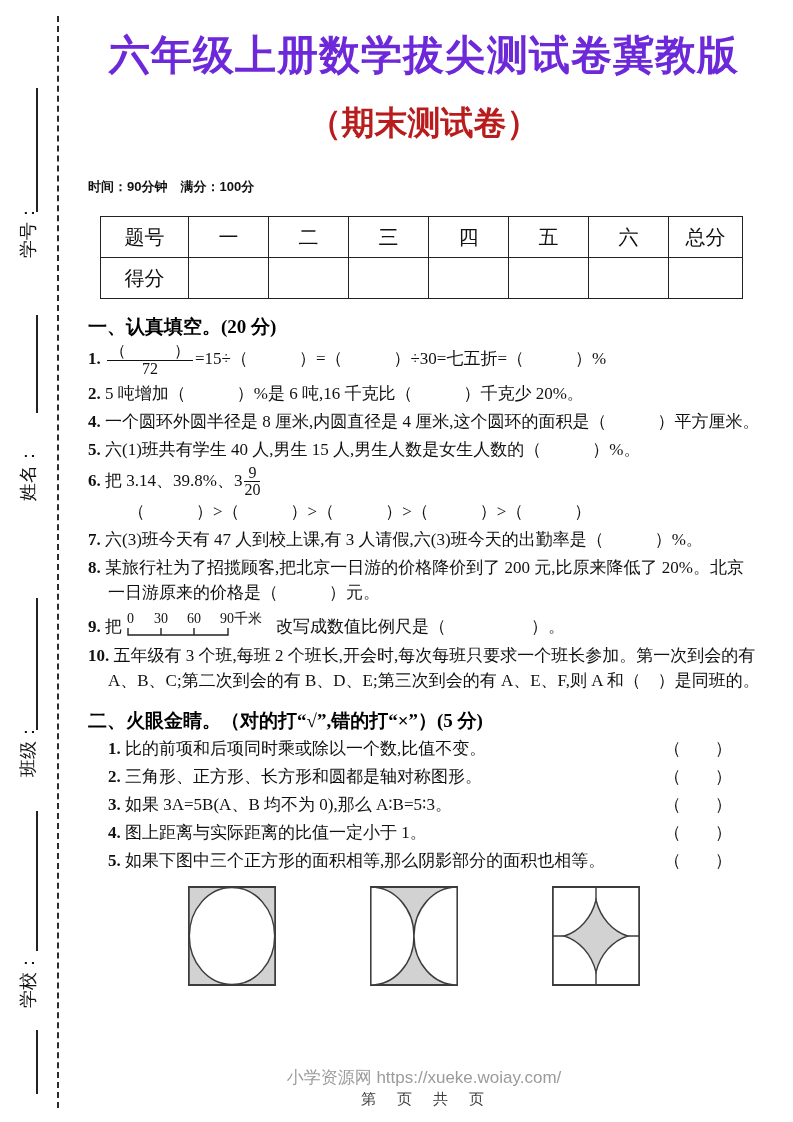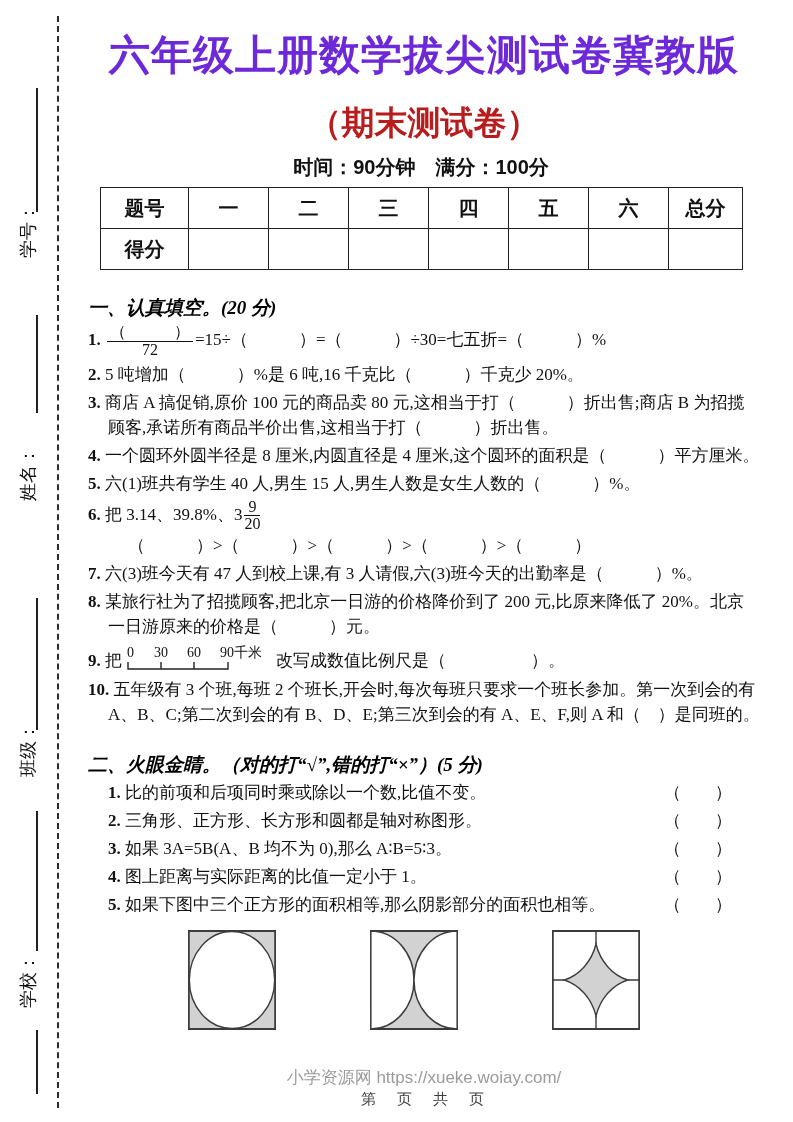--- a/index.html
+++ b/index.html
@@ -11,26 +11,26 @@
   .m-line{position:absolute;left:36px;width:0;border-left:2px solid #222;}
   .m-label{position:absolute;width:70px;height:26px;line-height:26px;font-size:18px;
            text-align:center;transform:rotate(-90deg);transform-origin:center;
            white-space:nowrap;color:#111;}
   
   .main{position:absolute;left:88px;top:28px;width:672px;}
   .title{font-family:"Liberation Sans",sans-serif;font-weight:900;font-size:41px;
          text-align:center;letter-spacing:1px;color:#6d28d9;}
   .subtitle{font-family:"Liberation Sans",sans-serif;font-weight:700;font-size:33px;
             text-align:center;margin-top:18px;color:#b91c1c;}
-  .info{font-family:"Liberation Sans",sans-serif;font-weight:600;font-size:20px;
-        text-align:center;margin-top:8px;padding-right:6px;}
-  table.score{border-collapse:collapse;margin:6px 0 0 12px;width:642px;table-layout:fixed;font-weight:bold;}
+  .info{font-family:"Liberation Sans",sans-serif;font-weight:600;font-size:13px;
+        text-align:left;margin-top:32px;padding-right:6px;}
+  table.score{border-collapse:collapse;margin:20px 0 0 12px;width:642px;table-layout:fixed;}
   table.score td{border:1.8px solid #222;height:40px;text-align:center;font-size:20px;
                  padding:0;}
-  .sec-head{font-weight:700;font-size:19px;margin-top:25px;color:#000;font-style:italic;}
+  .sec-head{font-weight:700;font-size:19px;margin-top:15px;color:#000;}
   .q{font-size:17px;line-height:25px;margin:3px 0;padding-left:20px;text-indent:-20px;}
   .q b{font-weight:700;}
   .frac{display:inline-block;vertical-align:middle;text-align:center;line-height:1.05;
         text-indent:0;margin:0 2px;}
   .frac .fn{display:block;border-bottom:1.4px solid #111;padding:0 3px;font-size:16px;}
   .frac .fd{display:block;font-size:16px;text-align:center;}
   .cmp{margin-left:20px;text-indent:0;}
   .scalebar{vertical-align:-8px;margin:0 2px;}
   .tf{display:flex;justify-content:space-between;font-size:17px;line-height:26px;
       margin:2px 0;padding-left:20px;}
@@ -105,24 +105,20 @@
     <div class="q">
       <b>1.</b>
       <span class="frac"><span class="fn">（　　　）</span><span class="fd">72</span></span><span>=15÷（　　　）=（　　　）÷30=七五折=（　　　）%</span>
     </div>
 
     <div class="q">
       <b>2.</b>
       <span>5 吨增加（　　　）%是 6 吨,16 千克比（　　　）千克少 20%。</span>
     </div>
 
-    <div class="q">
-      <b>3.</b>
-      <span>商店 A 搞促销,原价 100 元的商品卖 80 元,这相当于打（　　　）折出售;商店 B 为招揽顾客,承诺所有商品半价出售,这相当于打（　　　）折出售。</span>
-    </div>
 
     <div class="q">
       <b>4.</b>
       <span>一个圆环外圆半径是 8 厘米,内圆直径是 4 厘米,这个圆环的面积是（　　　）平方厘米。</span>
     </div>
 
     <div class="q">
       <b>5.</b>
       <span>六(1)班共有学生 40 人,男生 15 人,男生人数是女生人数的（　　　）%。</span>
     </div>

